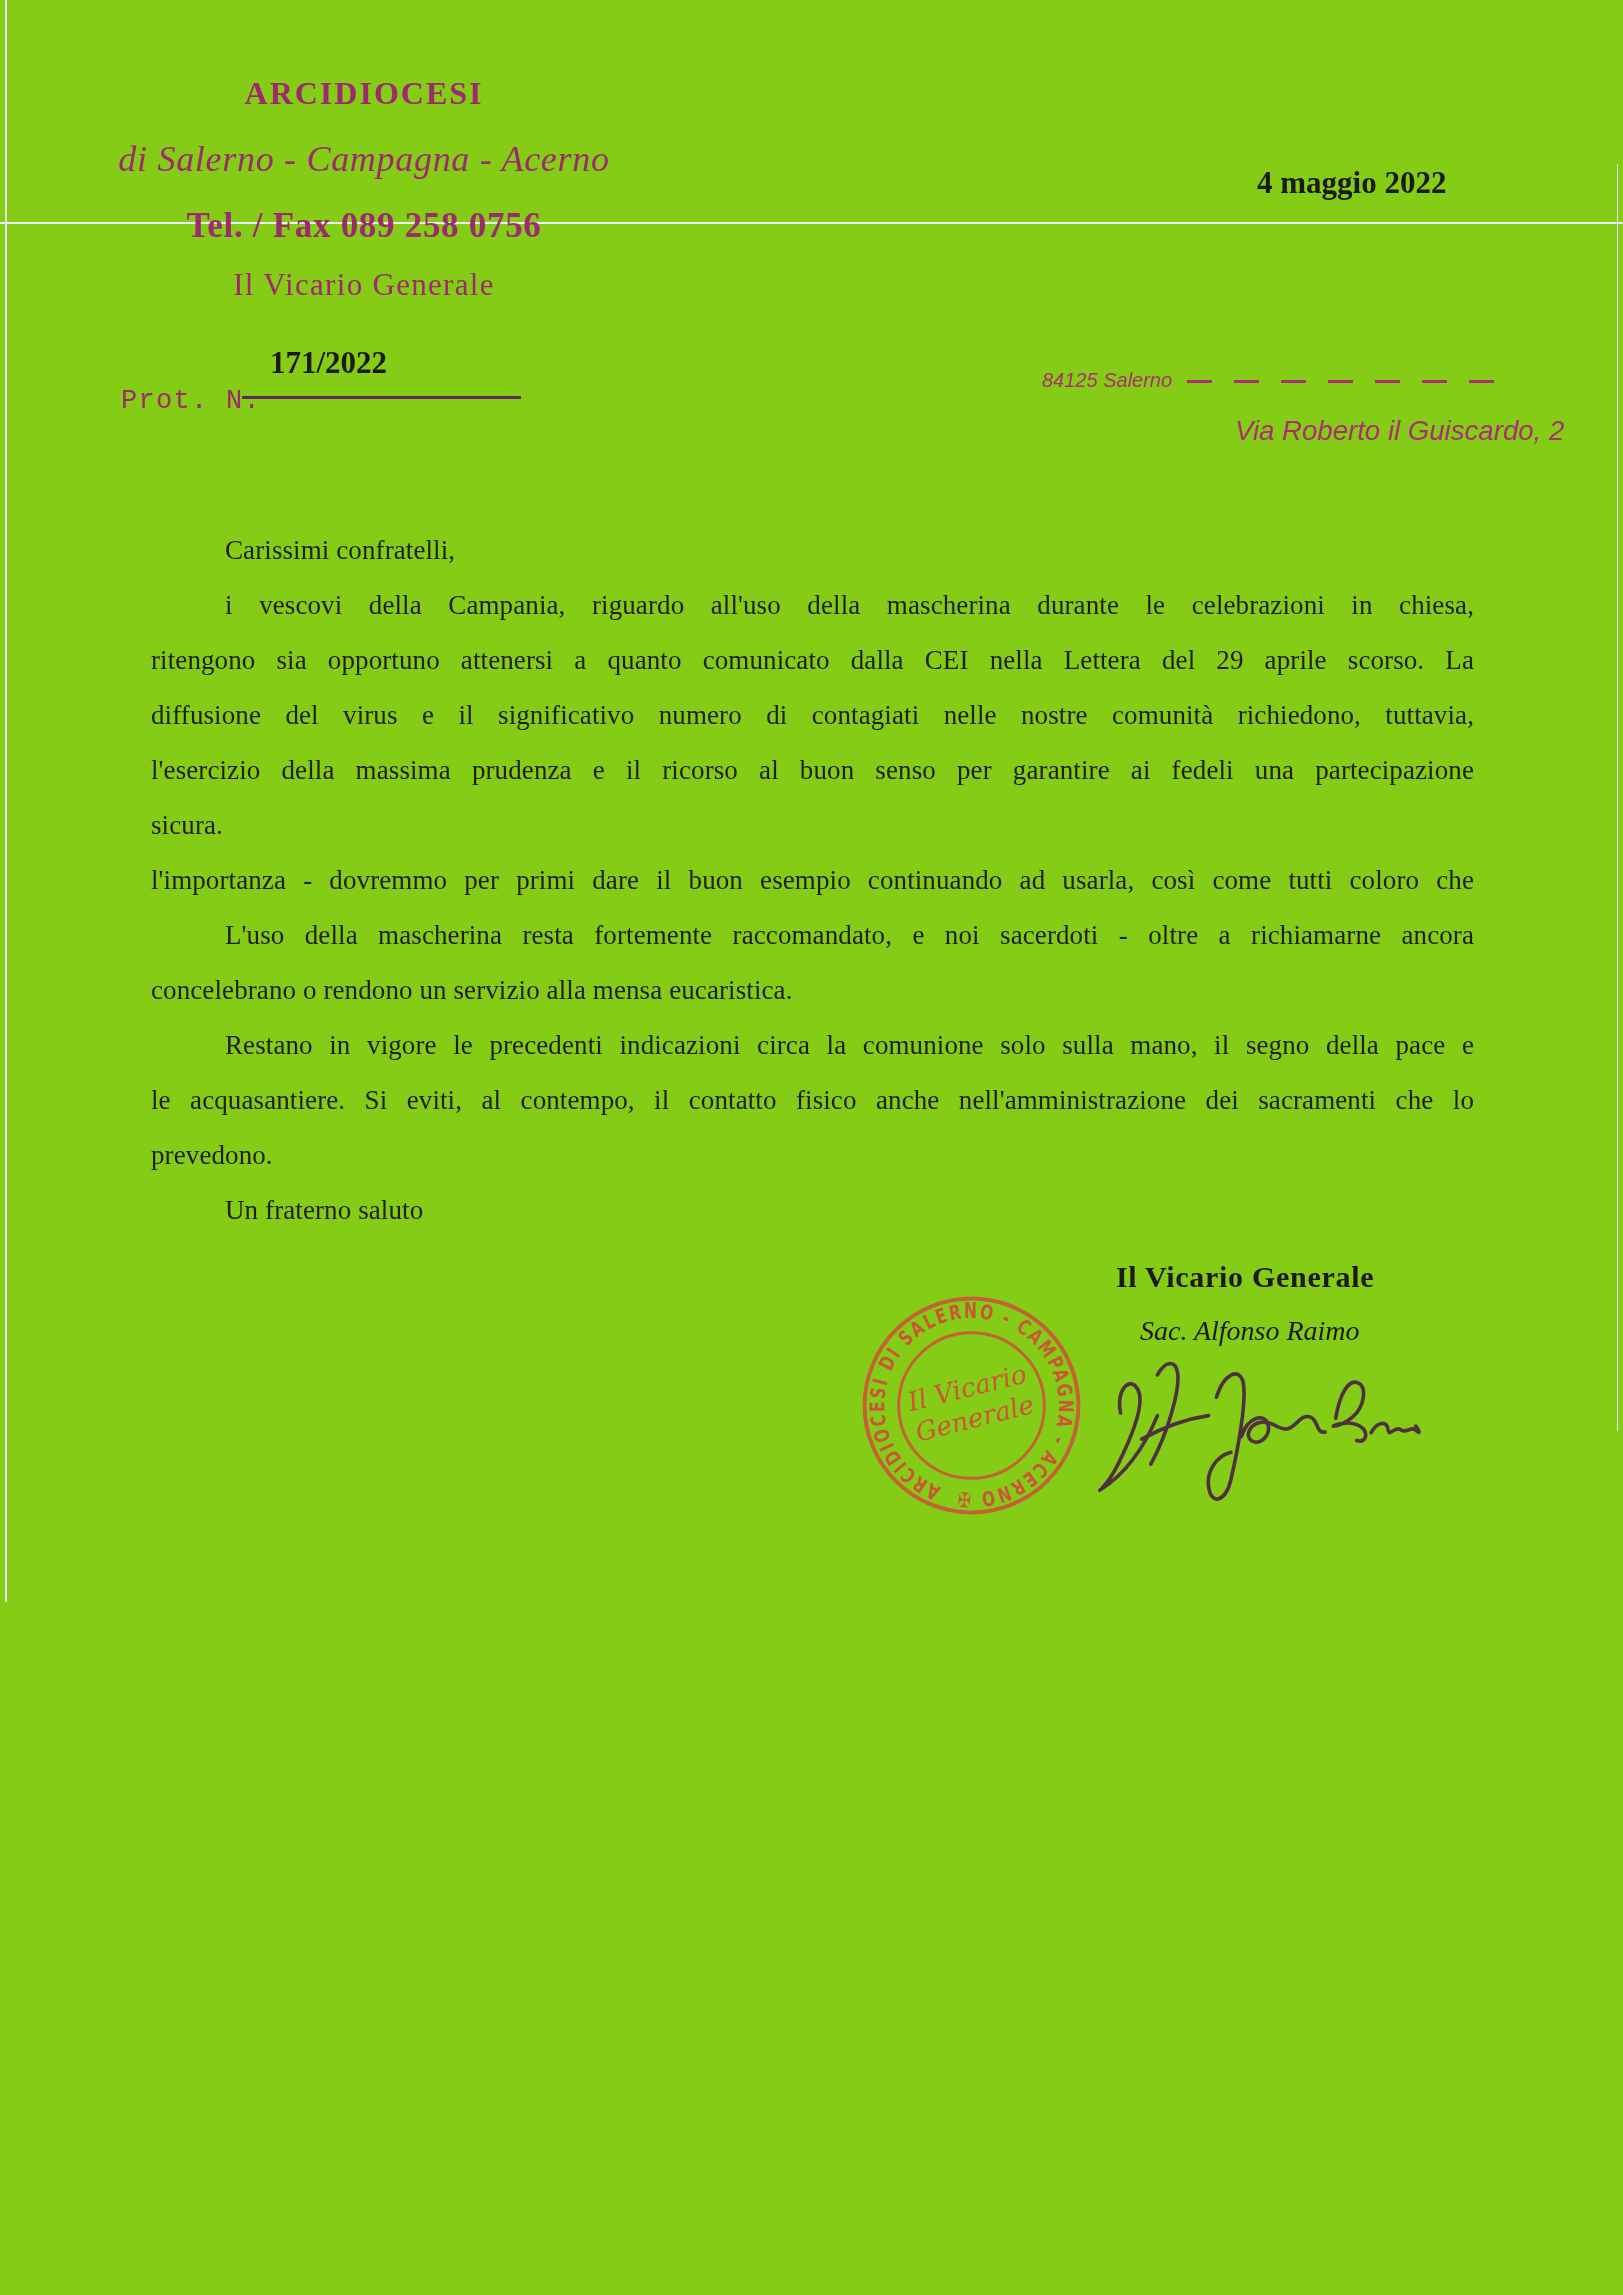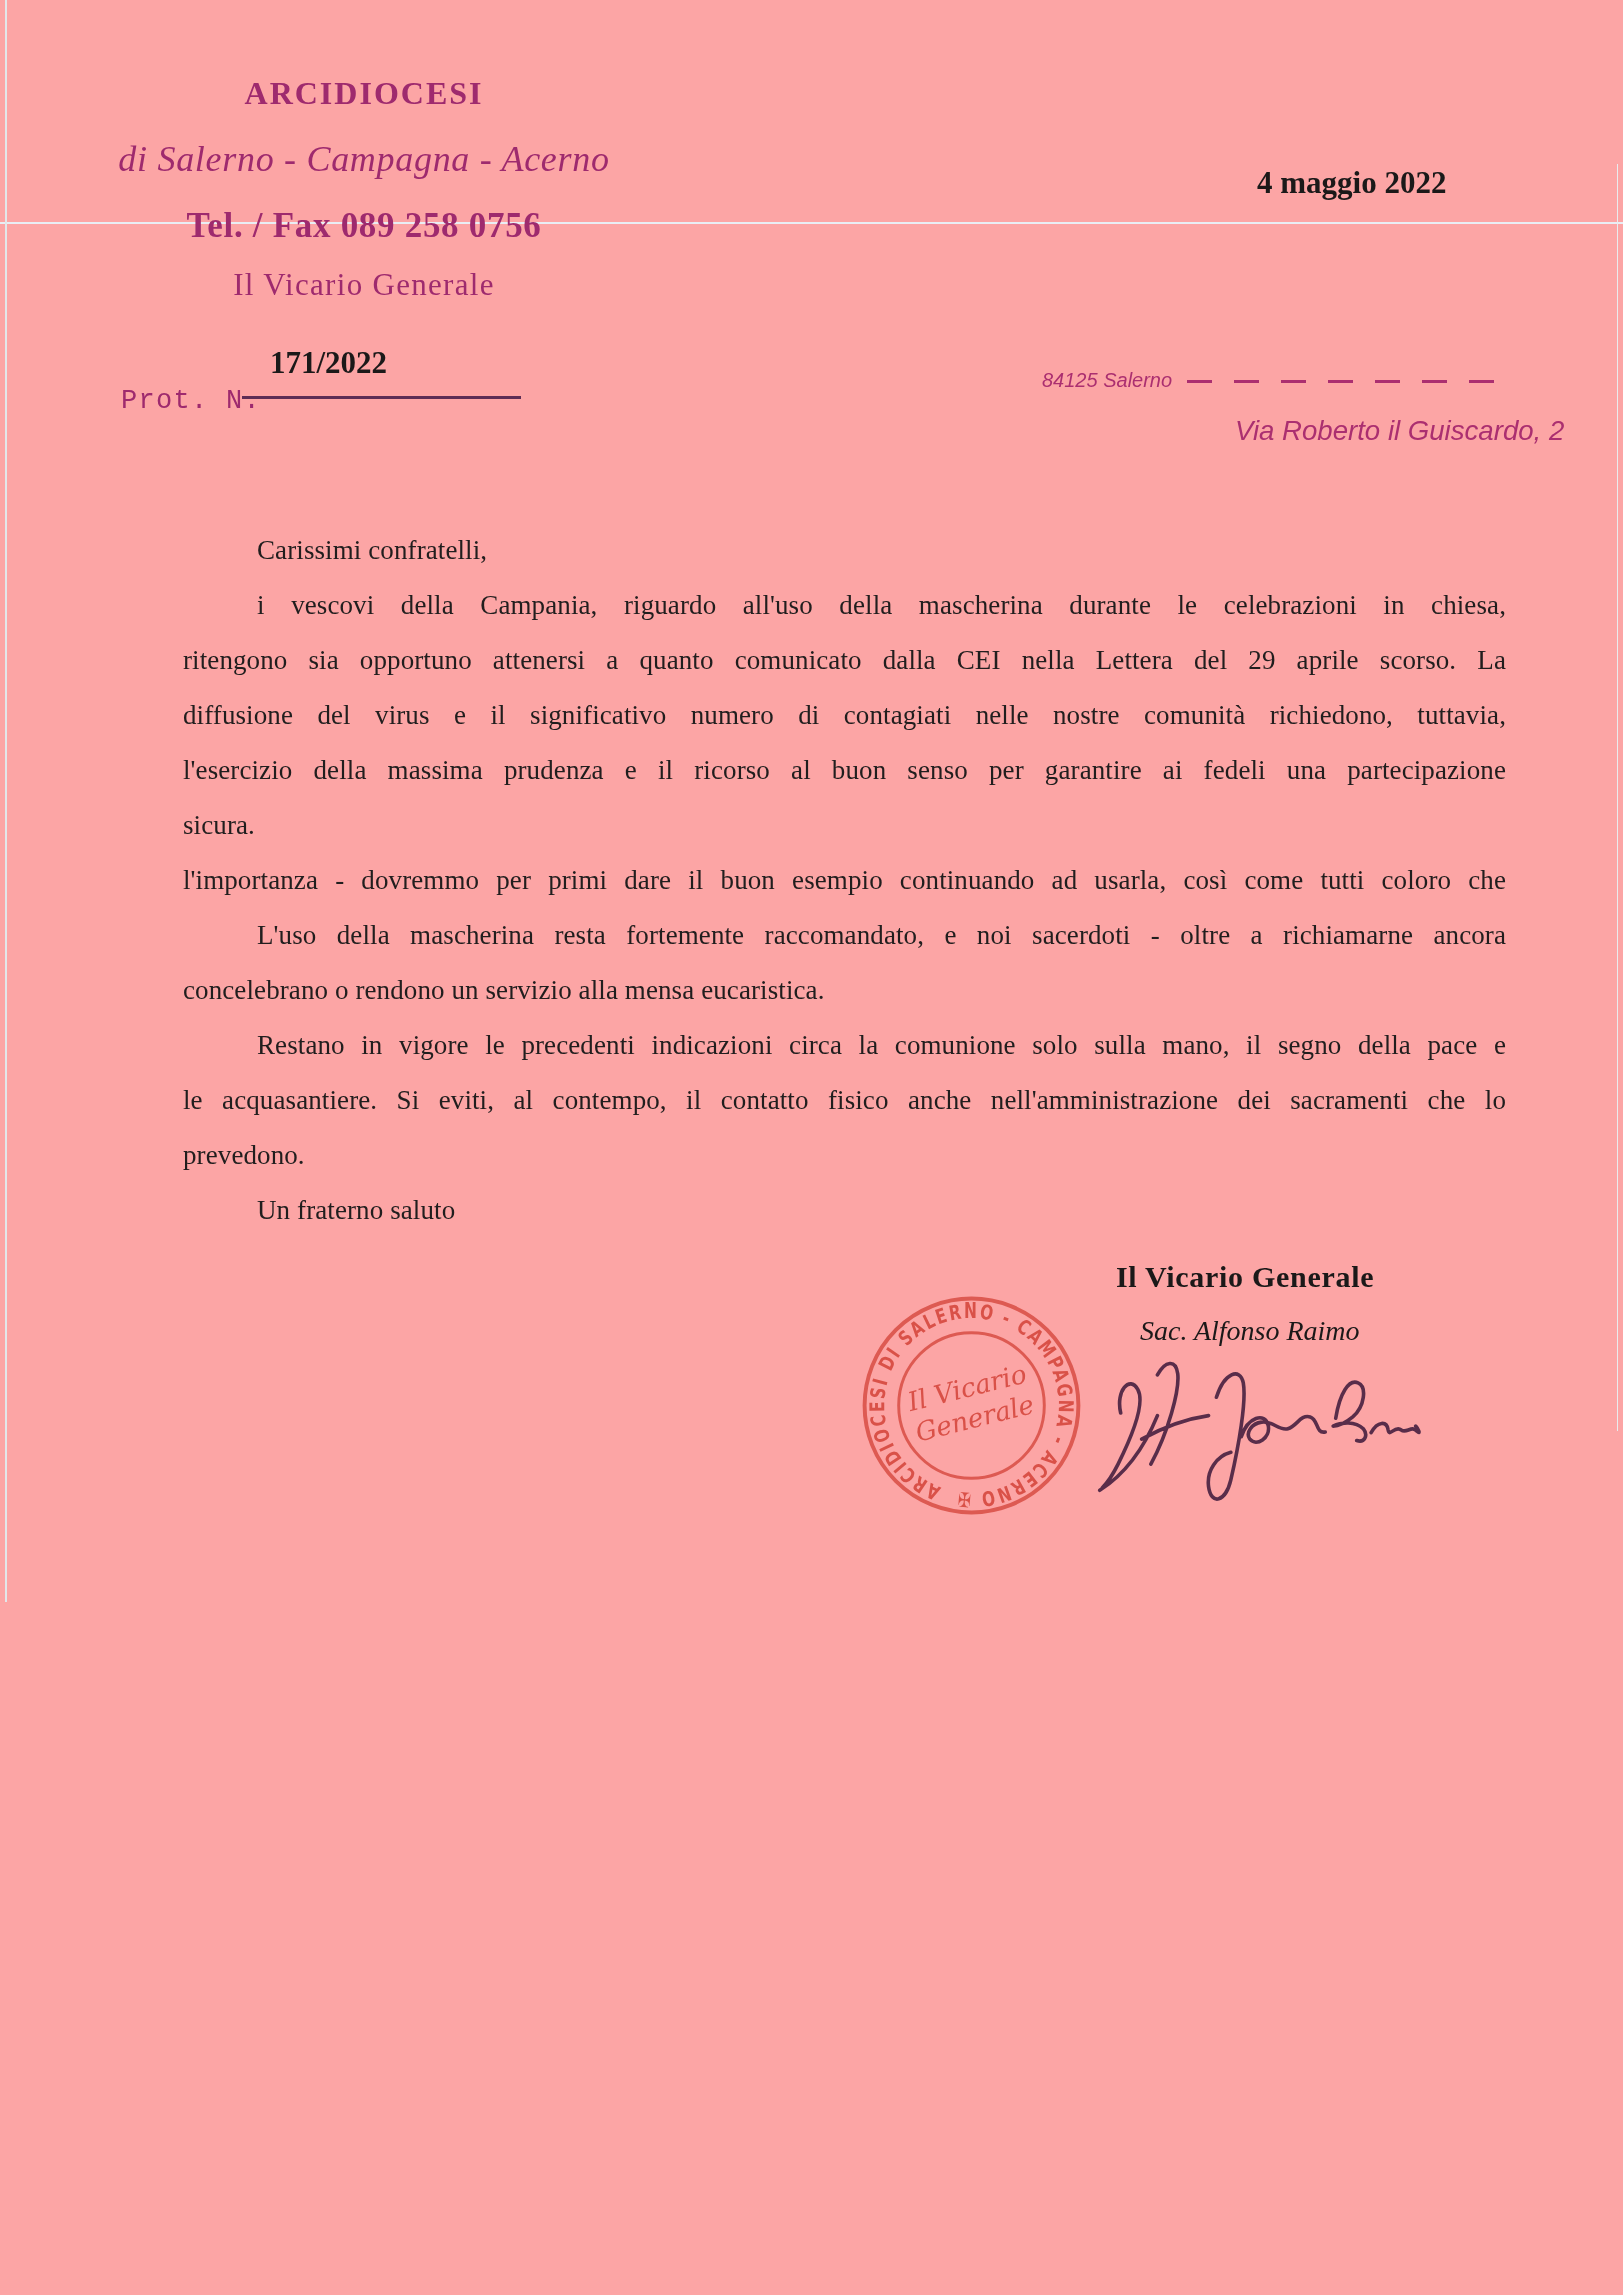--- a/index.html
+++ b/index.html
@@ -1,19 +1,19 @@
 <!DOCTYPE html>
 <html style="font-size:10.5px"><head>
 <meta charset="utf-8">
 <style>
   html,body{margin:0;padding:0;background:#9a9a9a;}
   .page{
     position:relative;
     width:1623px;height:2295px;
-    background:#fca5a5;
+    background:#84cc16;
     overflow:hidden;
     font-family:"Liberation Serif", serif;
   }
   
   .art-h{position:absolute;left:0;top:222px;width:1623px;height:2px;background:#e9eef4;}
   .art-v-left{position:absolute;left:4.6px;top:0;width:2px;height:1602px;background:#e3e7ea;}
   .art-v-right{position:absolute;left:1617px;top:164px;width:1.3px;height:1267px;background:#e9ebee;}
 
   
   .letterhead{position:absolute;left:62px;top:77px;width:604px;text-align:center;color:#9e2a6e;}
@@ -32,21 +32,21 @@
   
   .addr1{position:absolute;left:1042px;top:362px;font-family:"Liberation Sans",sans-serif;
          font-style:italic;font-size:20px;color:#ab2f70;line-height:1;margin-top:8px;}
   .addr1 .dashes{display:inline-block;width:307px;height:3.3px;margin-left:14.4px;vertical-align:3.9px;
          background:repeating-linear-gradient(90deg,#ab2f70 0 25px,transparent 25px 47px);}
   .addr2{position:absolute;left:1199px;top:417px;font-family:"Liberation Sans",sans-serif;
          font-style:italic;font-size:27.6px;color:#ab2f70;line-height:1;margin-left:36px;}
 
   
   .body-text{position:absolute;left:151px;top:523px;width:1323px;font-size:27px;color:#211e1e;
-             letter-spacing:0.1px;margin-left:32px;}
+             letter-spacing:0.1px;}
   .bl{height:55px;line-height:55px;overflow:hidden;}
   .bl.ind{padding-left:74px;}
   .bl.just{text-align:justify;text-align-last:justify;}
 
   
   .sig-title{position:absolute;left:1116px;top:1262px;font-size:30px;font-weight:bold;color:#1b1919;line-height:1;letter-spacing:0.7px;}
   .sig-name{position:absolute;left:1140px;top:1317px;font-size:28px;font-style:italic;color:#1b1919;line-height:1;}
 
   .stamp{position:absolute;left:860px;top:1294px;width:223px;height:223px;opacity:.88;}
   .stamp .ring-text{font-family:"DejaVu Sans",sans-serif;font-weight:bold;font-size:31px;letter-spacing:4px;fill:#d5463c;}

